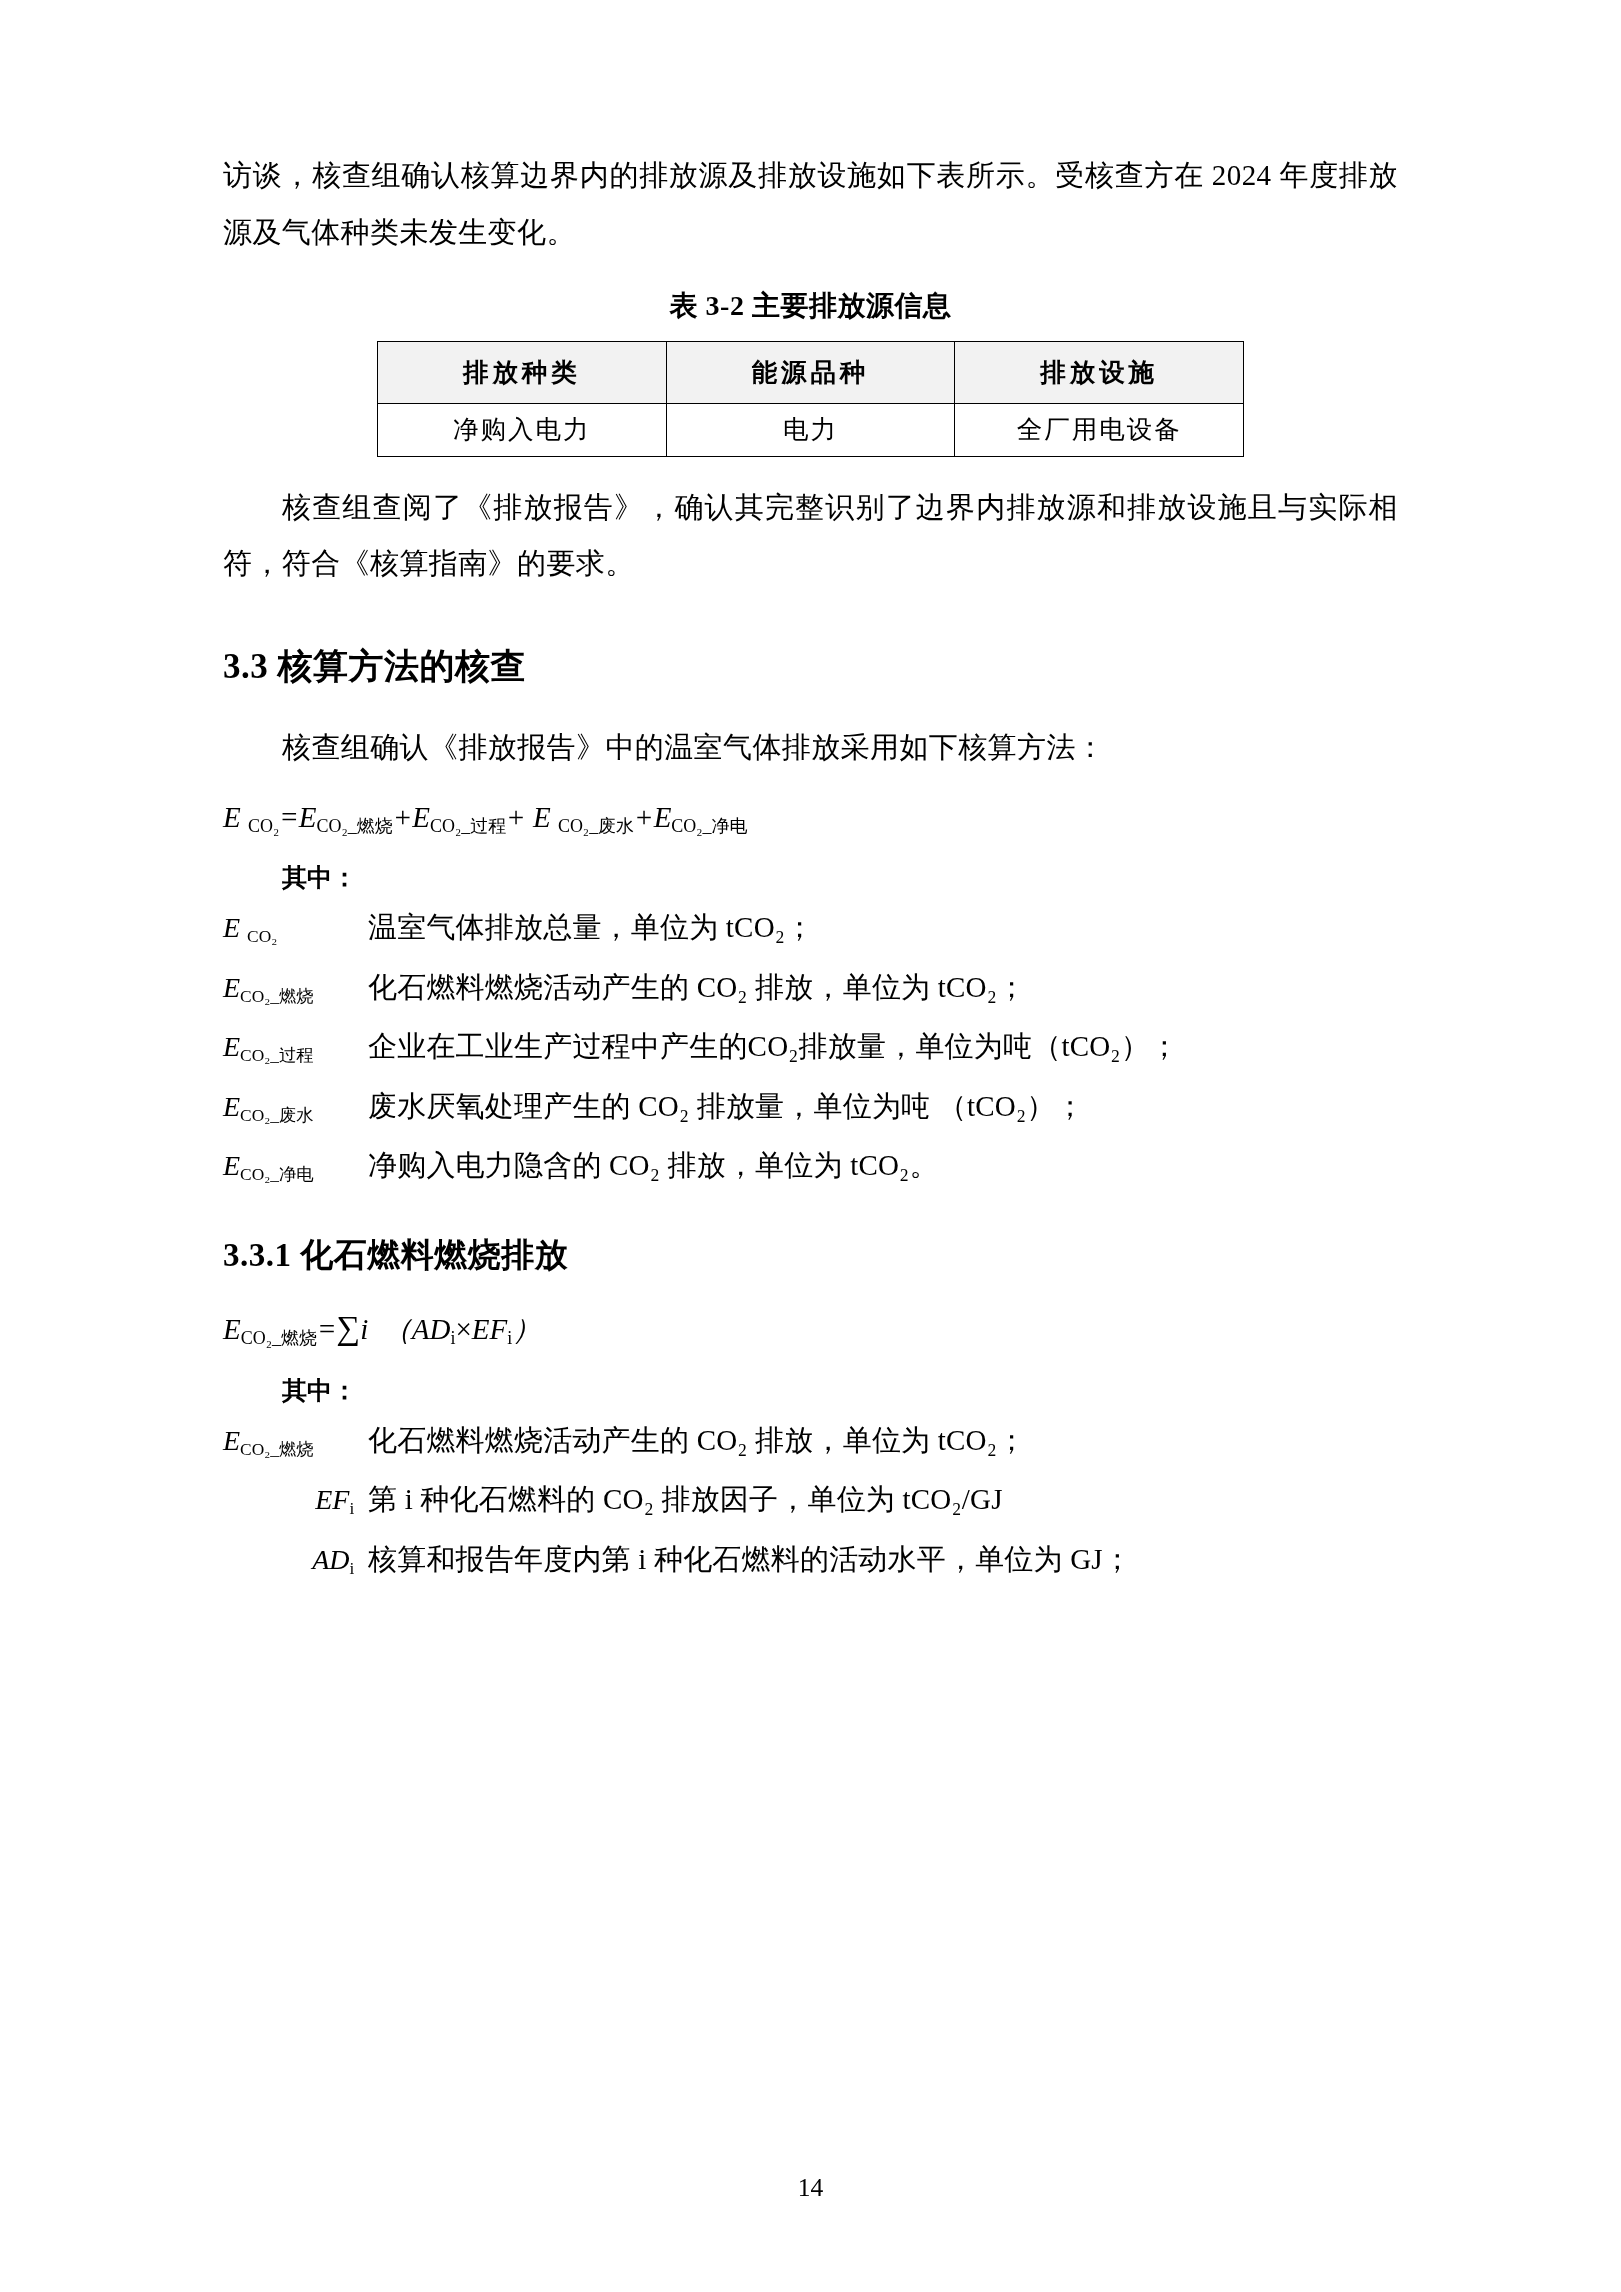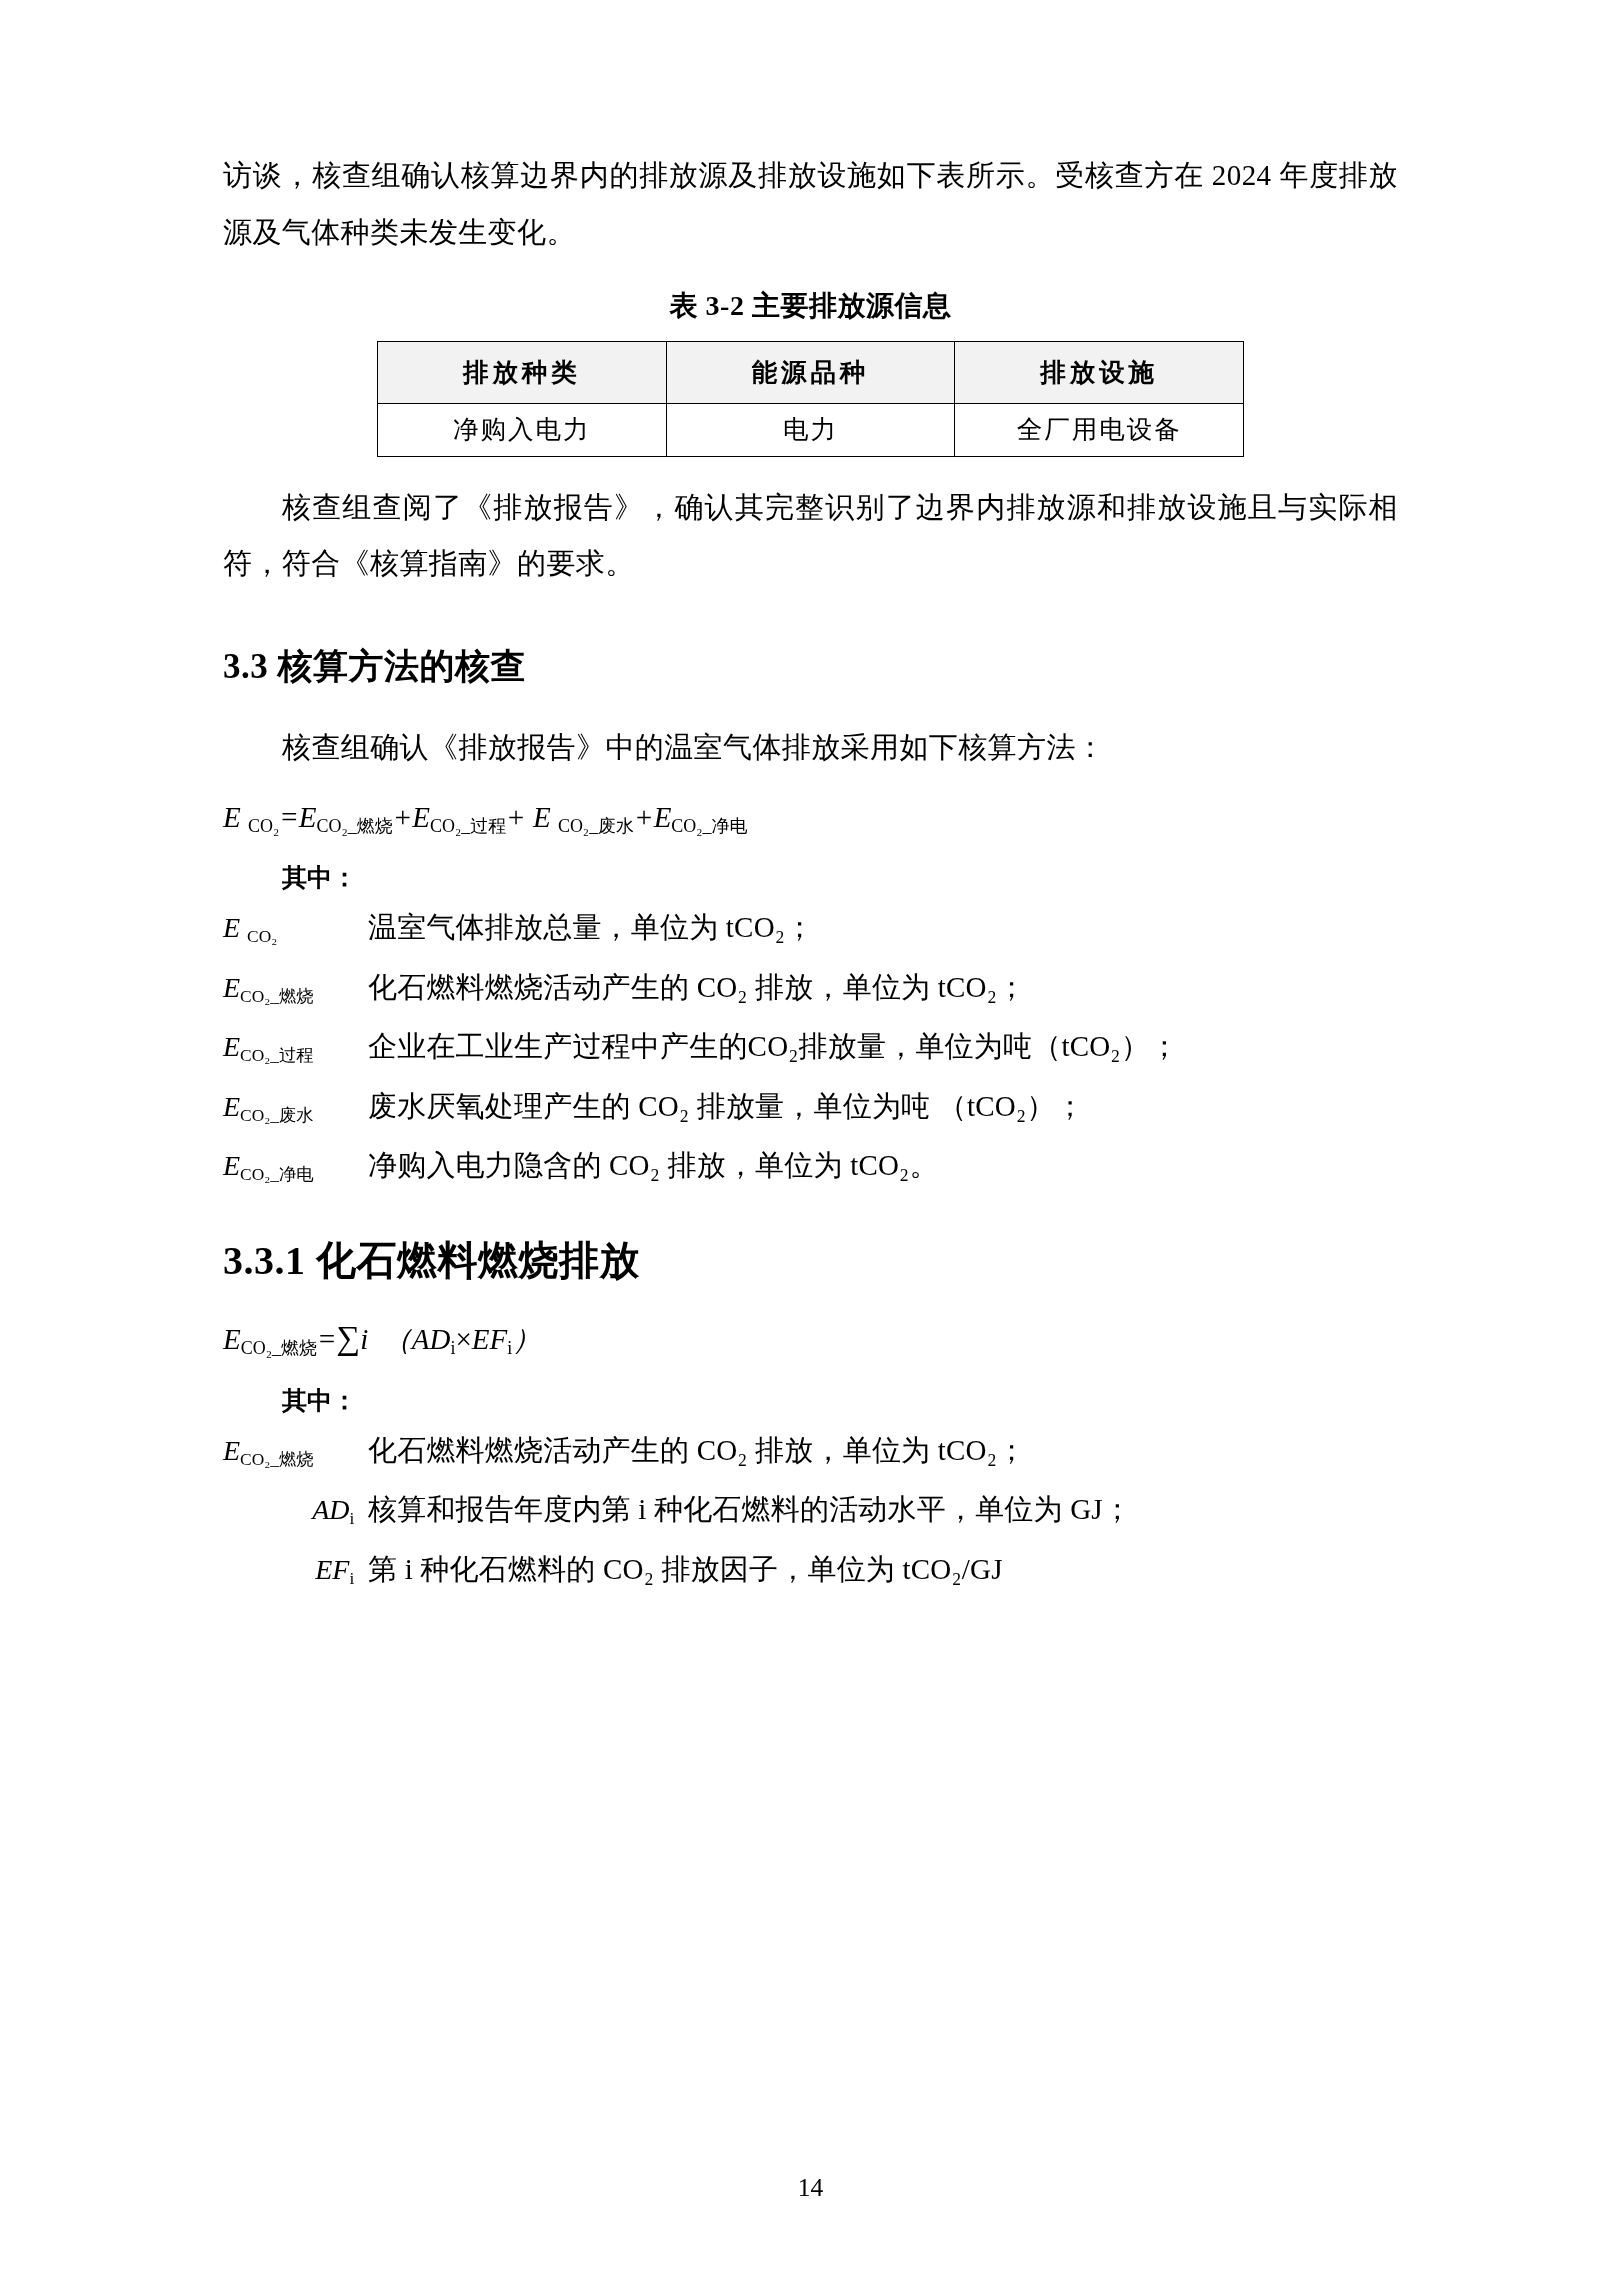--- a/index.html
+++ b/index.html
@@ -57,21 +57,21 @@
     padding: 12.7px 3.9px;
     letter-spacing: 3.9px;
   }
   h2.section {
     font-size: 35px;
     font-weight: bold;
     margin: 51px 0 29px 0;
     letter-spacing: 0.5px;
   }
   h3.subsection {
-    font-size: 40px;
+    font-size: 33px;
     font-weight: bold;
     margin: 47px 0 31px 0;
     letter-spacing: 0.5px;
   }
   .formula {
     font-size: 29px;
     font-style: italic;
     margin: 25.5px 0 19.6px 0;
     letter-spacing: 0px;
   }
@@ -193,25 +193,25 @@
   </div>
 
   <div class="whereline">其中：</div>
 
   <div class="deflist">
     <div class="defrow">
       <div class="defterm"><i>E</i><sub>CO₂_燃烧</sub></div>
       <div class="defdesc">化石燃料燃烧活动产生的 CO₂ 排放，单位为 tCO₂；</div>
     </div>
     <div class="defrow">
+      <div class="defterm right"><i>EF</i><sub>i</sub></div>
+      <div class="defdesc">第 i 种化石燃料的 CO₂ 排放因子，单位为 tCO₂/GJ</div>
+    </div>
+    <div class="defrow">
       <div class="defterm right"><i>AD</i><sub>i</sub></div>
       <div class="defdesc">核算和报告年度内第 i 种化石燃料的活动水平，单位为 GJ；</div>
     </div>
-    <div class="defrow">
-      <div class="defterm right"><i>EF</i><sub>i</sub></div>
-      <div class="defdesc">第 i 种化石燃料的 CO₂ 排放因子，单位为 tCO₂/GJ</div>
-    </div>
   </div>
 
   <div class="page-number">14</div>
 
 </div>
 
 
 </body></html>

